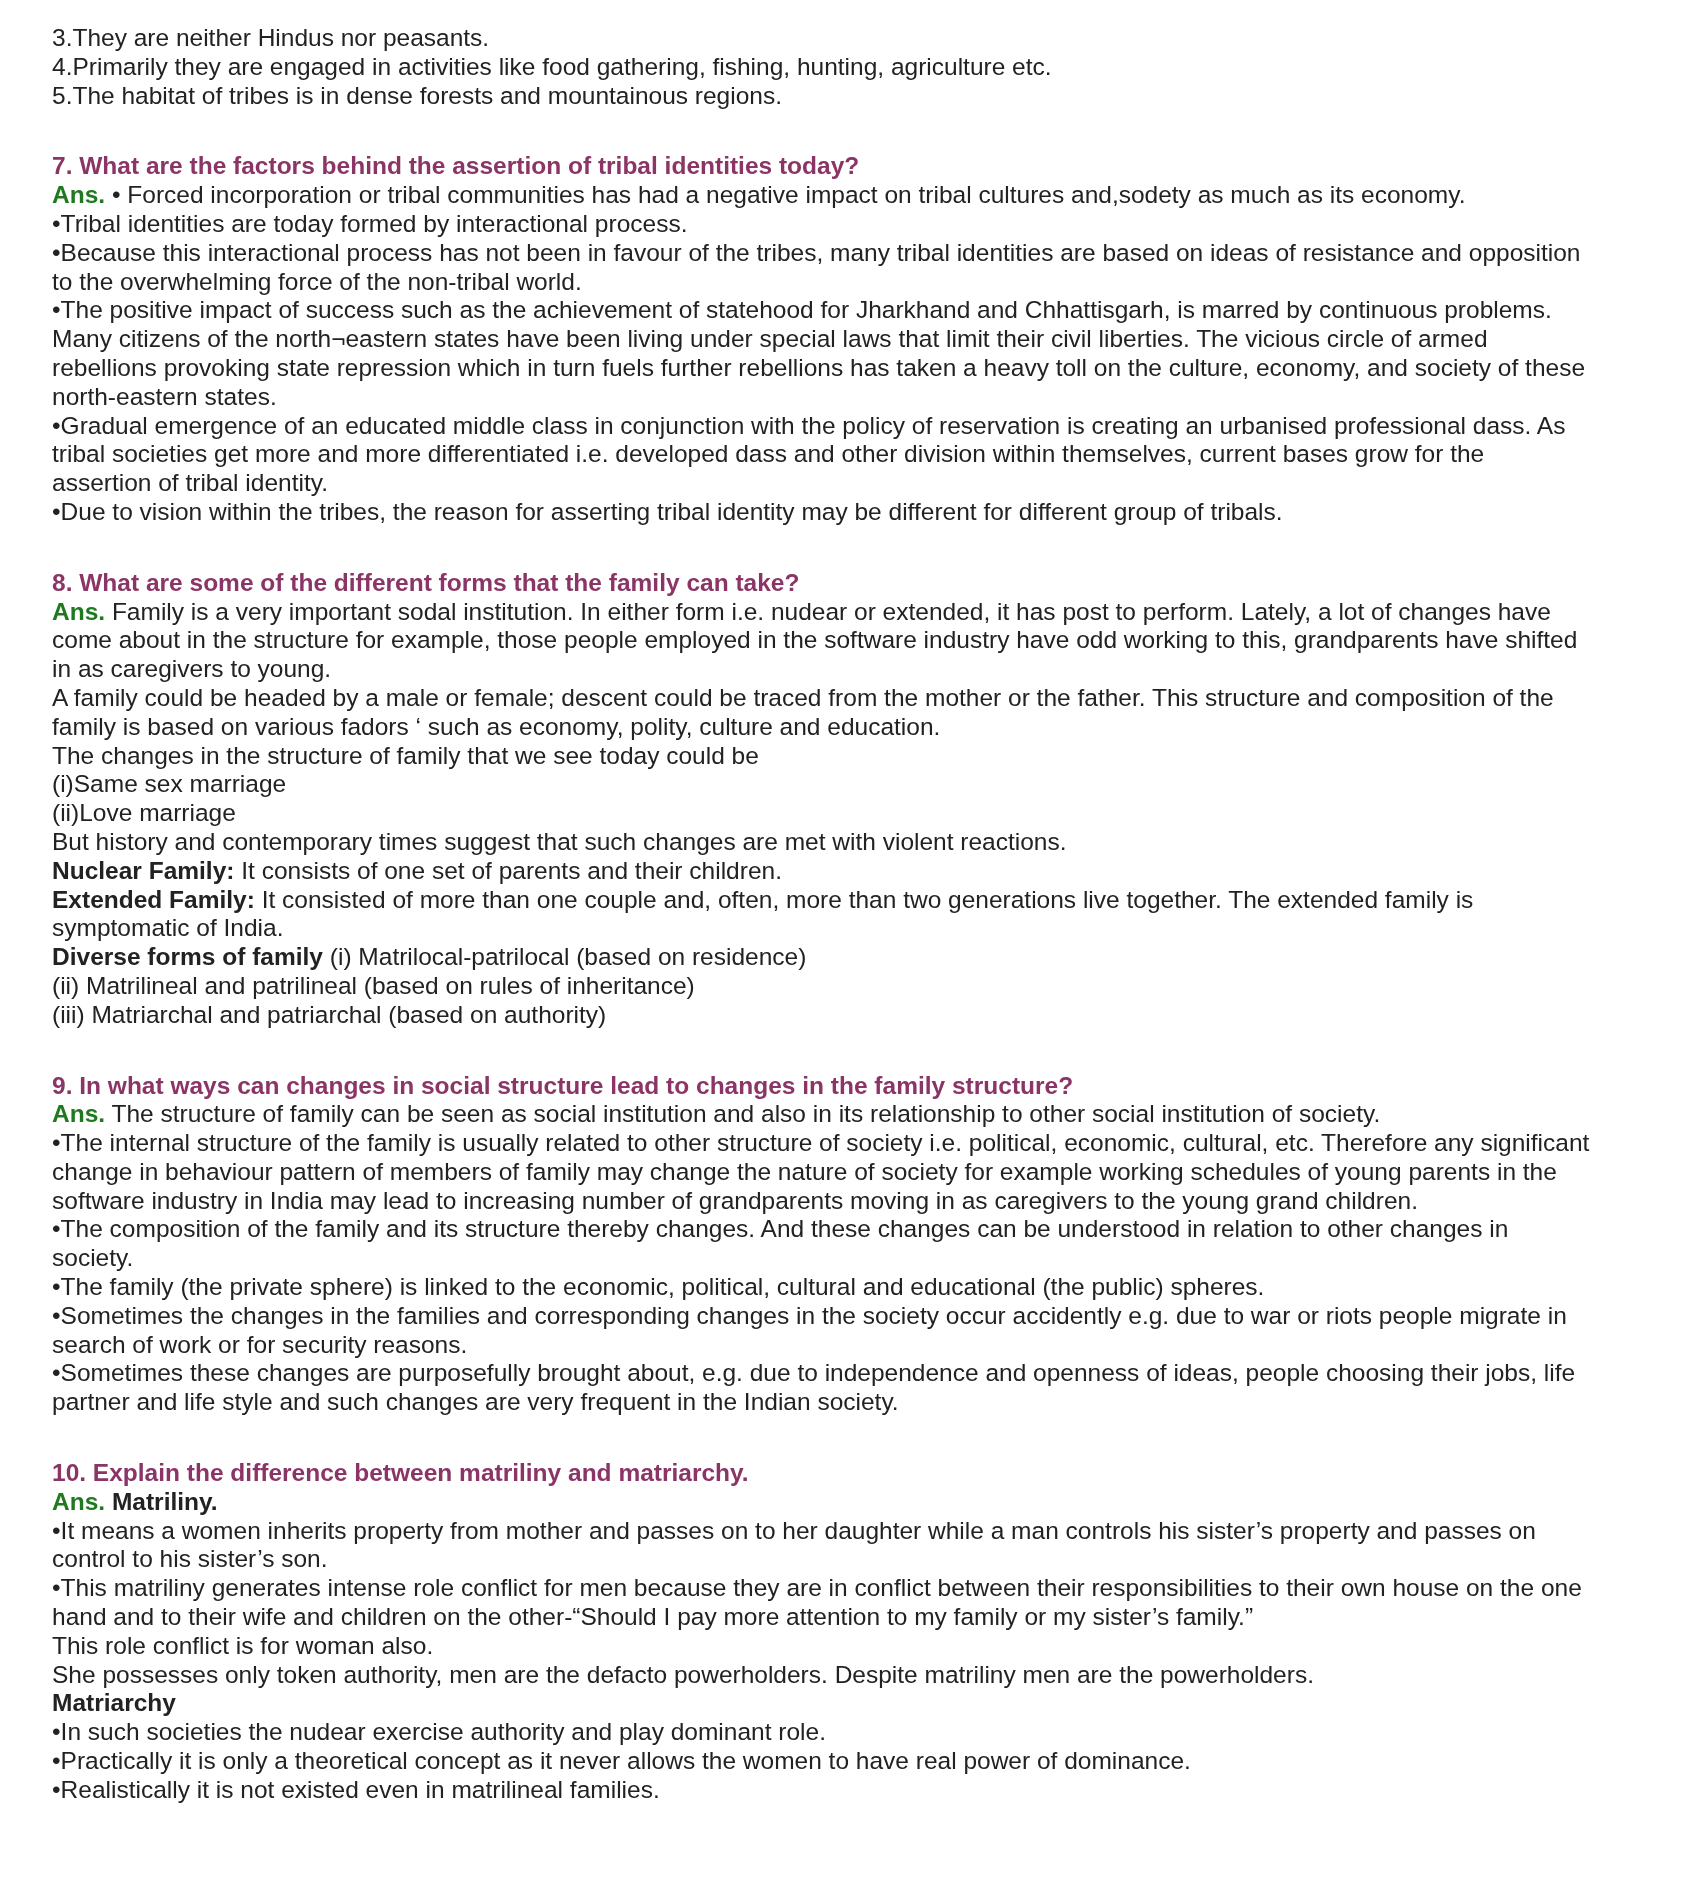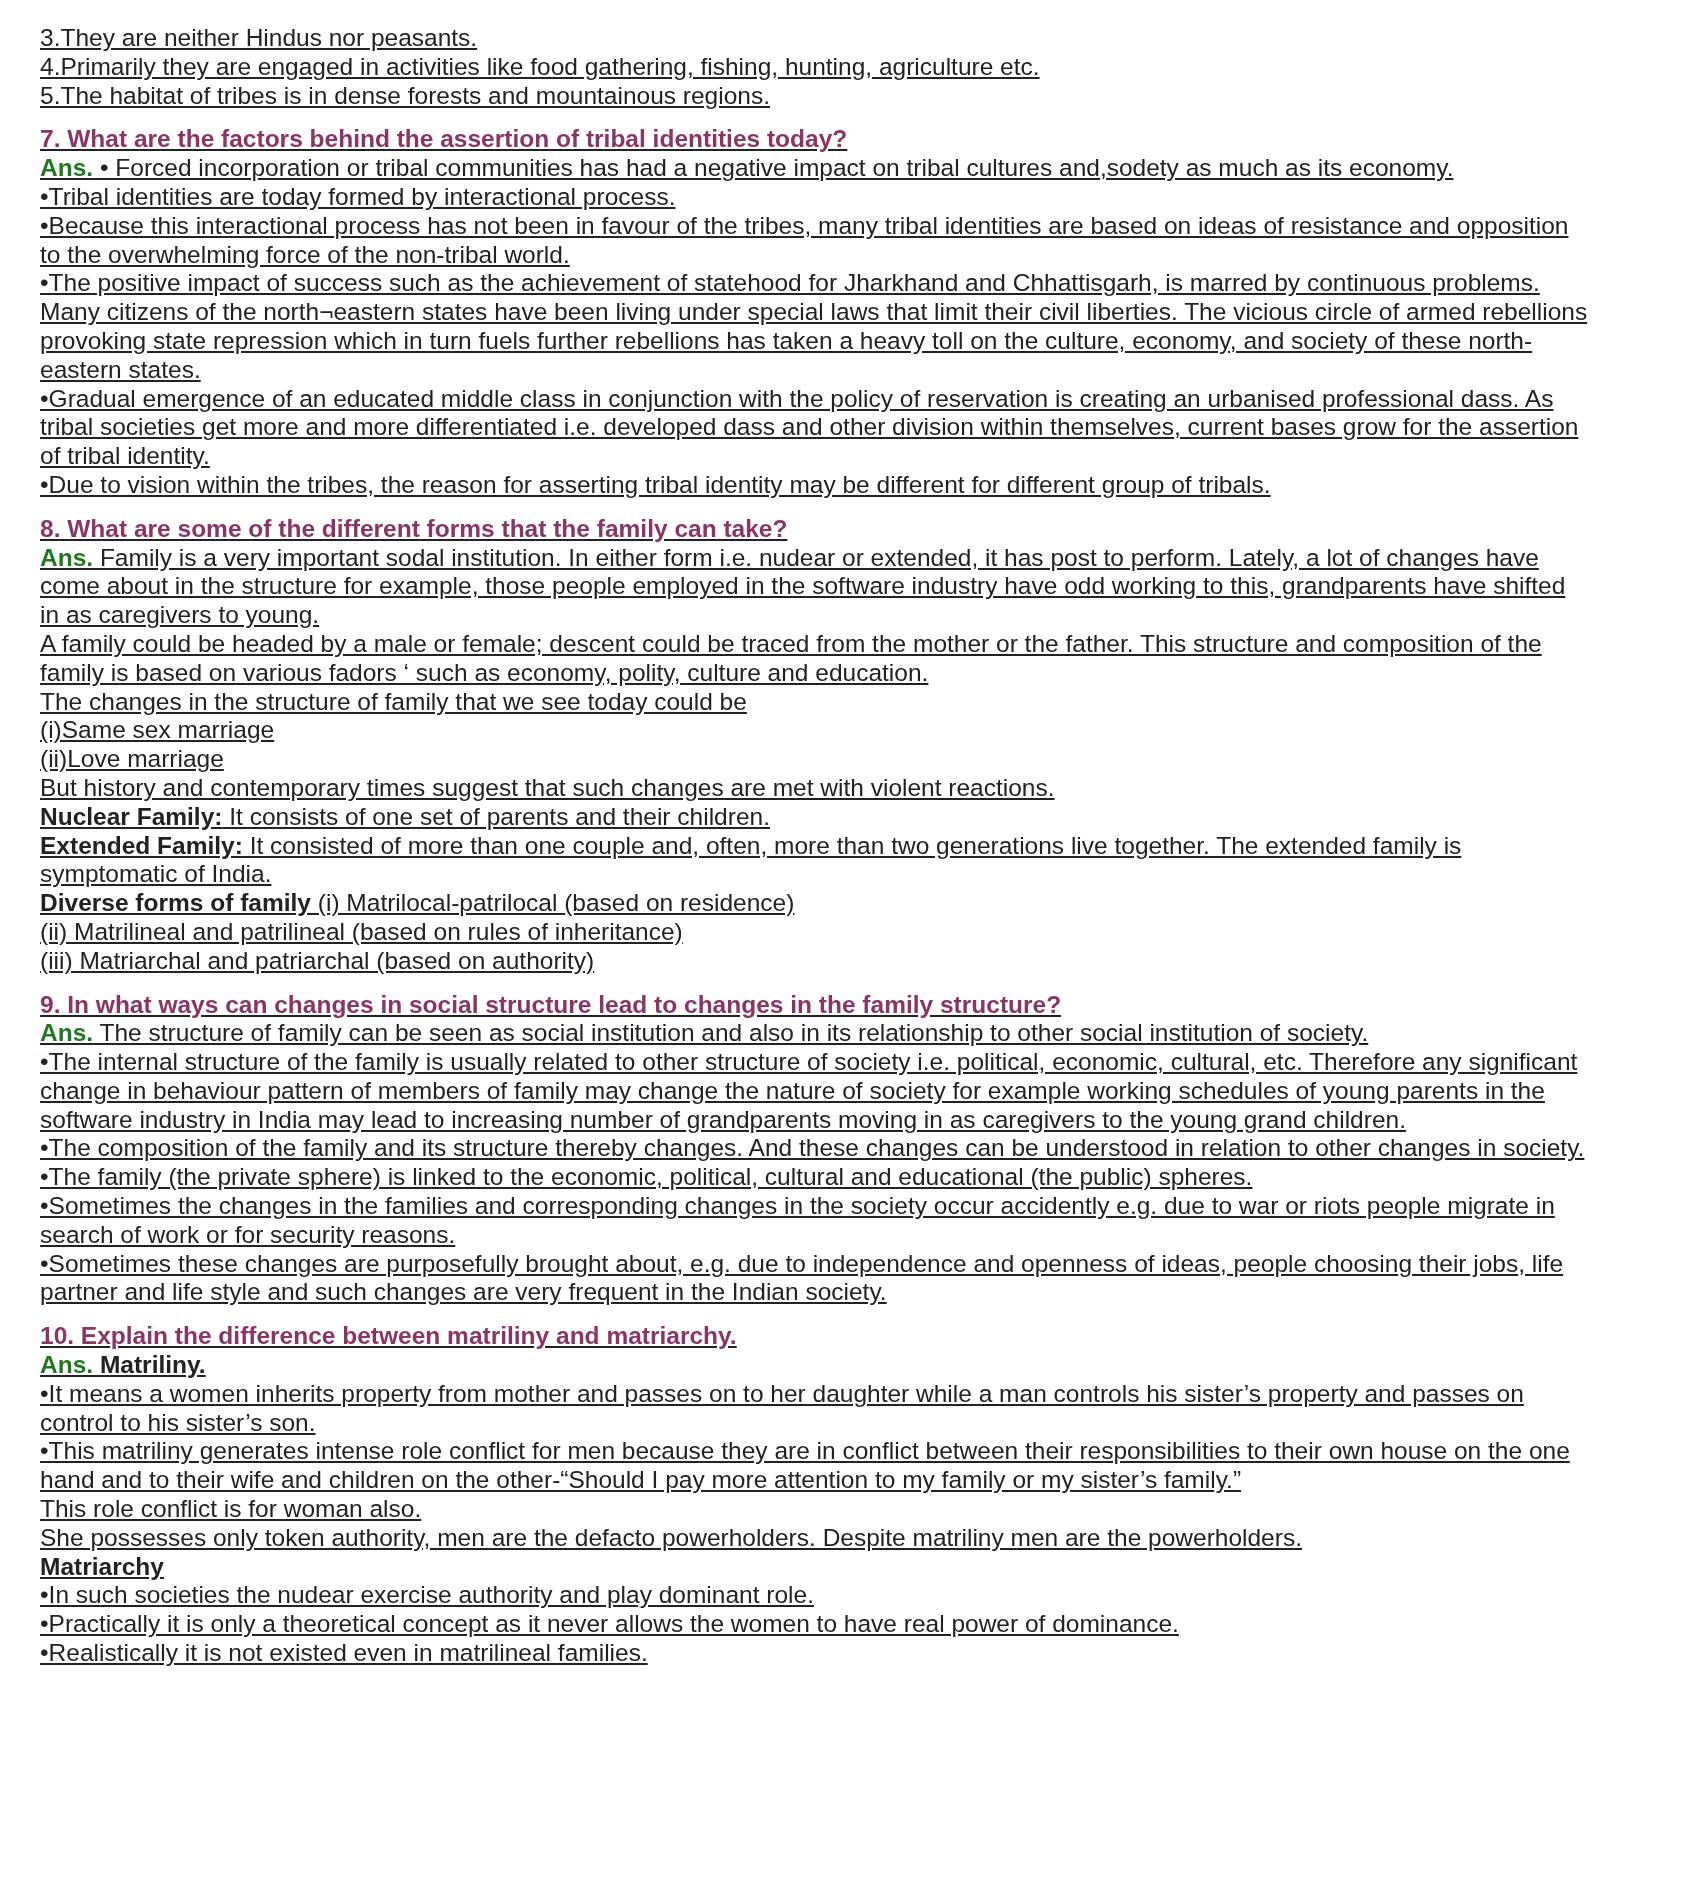--- a/index.html
+++ b/index.html
@@ -5,26 +5,26 @@
     html, body { margin: 0; padding: 0; background: #ffffff; }
     body {
       width: 1700px;
       height: 1896px;
       overflow: hidden;
       font-family: "Liberation Sans", sans-serif;
       color: #222222;
       font-size: 24.5px;
       line-height: 28.8px;
     }
-    .page { padding: 24px 40px 0 40px; width: 1630px; box-sizing: border-box; text-decoration: underline; }
+    .page { padding: 24px 40px 0 52px; width: 1630px; box-sizing: border-box; }
     .line { display: block; margin: 0; }
     .question {
       color: #8b3566;
       font-weight: bold;
-      margin-top: 15px;
+      margin-top: 42px;
     }
     .ans-label { color: #1f7a1f; font-weight: bold; margin-top: 16px; }
     .bold { font-weight: bold; }
     .section { margin: 0; }
   </style>
 </head>
 <body>
 
 <div class="page">
 

